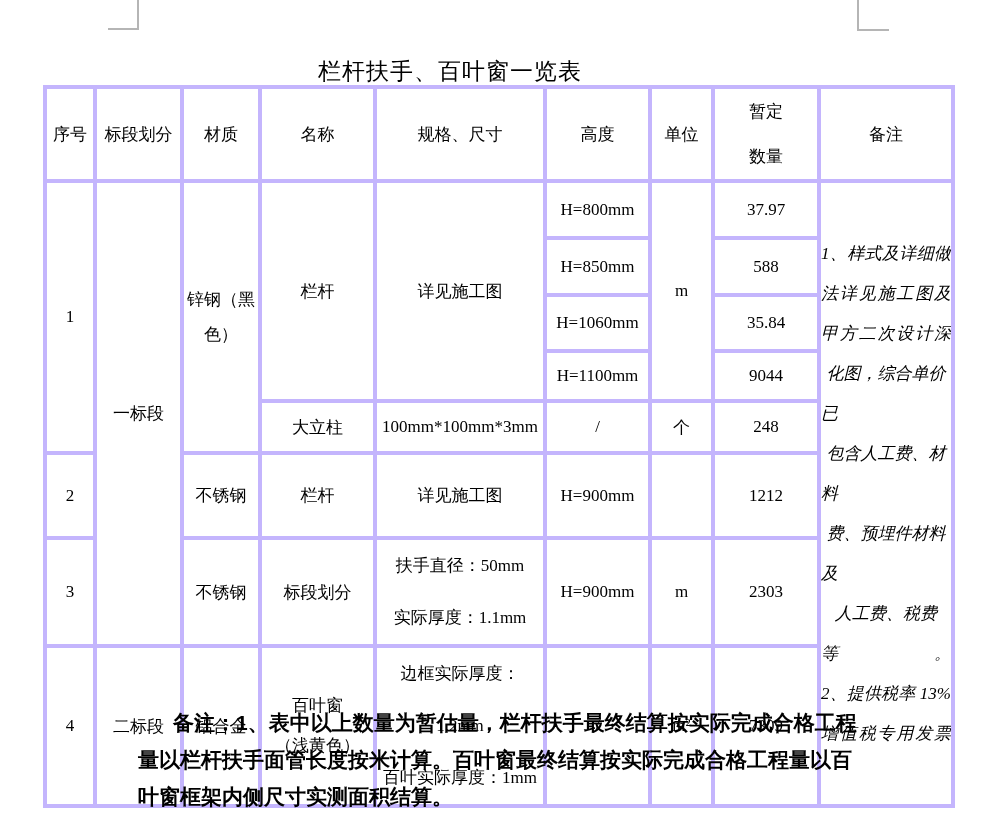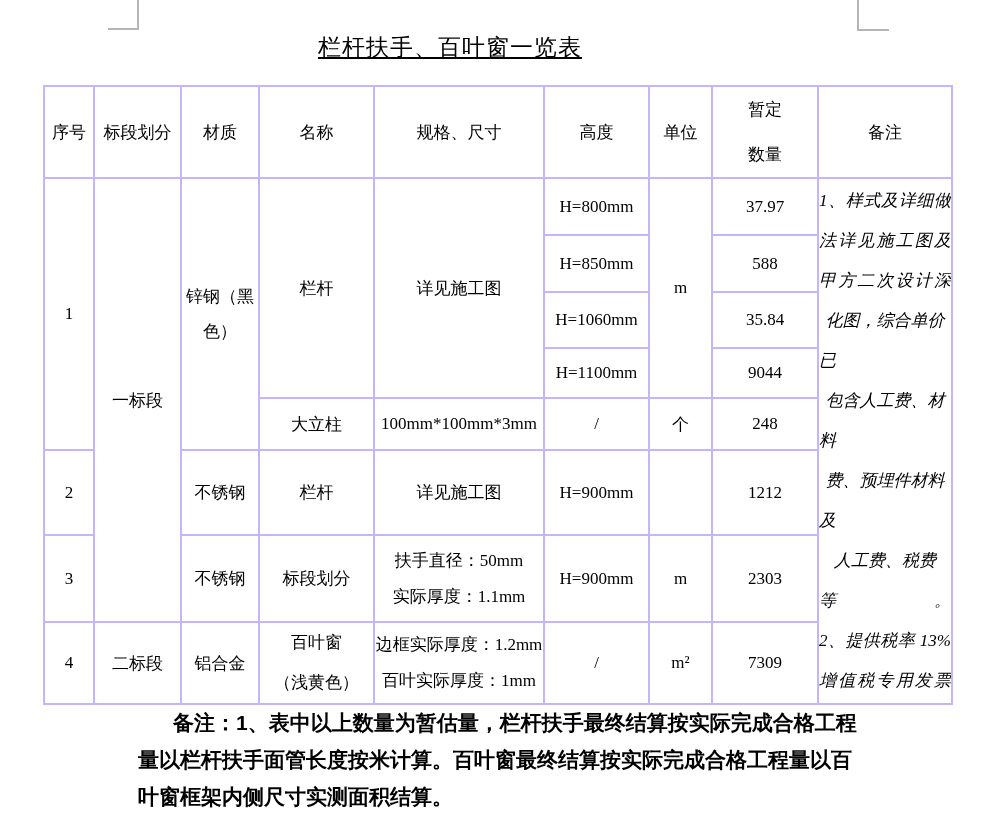--- a/index.html
+++ b/index.html
@@ -6,47 +6,47 @@
   body{
     width:1001px;height:830px;position:relative;background:#ffffff;
     color:#000;font-family:"Liberation Serif","DejaVu Serif",serif;
     overflow:hidden;
   }
   .margin-mark{position:absolute;top:0;}
   .mark-left{left:108px;width:29px;height:28px;border-right:2px solid #b5b5b5;border-bottom:2px solid #b5b5b5;}
   .mark-right{left:857px;width:30px;height:29px;border-left:2px solid #b5b5b5;border-bottom:2px solid #b5b5b5;}
 
   .doc-title{
-    position:absolute;top:32px;left:0;width:900px;
-    text-align:center;font-size:23px;font-weight:400;letter-spacing:1px;text-decoration:underline;
+    position:absolute;top:56px;left:0;width:900px;
+    text-align:center;font-size:23px;font-weight:400;letter-spacing:1px;
   }
 
   table.doc-table{
     position:absolute;left:43px;top:85px;
     border-collapse:collapse;table-layout:fixed;
     border:2px solid #000;
   }
   table.doc-table td{
-    border:2px solid #c4b5fd;
+    border:4px solid #c4b5fd;
     text-align:center;vertical-align:middle;
     font-size:17px;padding:0;overflow:hidden;
   }
   tr.hrow{height:90px}
   tr.r1{height:57px}
   tr.r2{height:57px}
   tr.r3{height:56px}
   tr.r4{height:50px}
   tr.r5{height:52px}
   tr.r6{height:85px}
   tr.r7{height:87px}
   tr.r8{height:81px}
 
   .pre{white-space:pre-line}
   .lh35{line-height:35px}
-  .lh36{line-height:36px}
+  .lh36{line-height:52px}
   .lh40{line-height:40px}
   .lh45{line-height:45px}
   .fs16{font-size:16px}
 
   td.remarks-cell{
     white-space:pre-line;line-height:40px;font-size:16px;
     text-align:justify;text-align-last:justify;
     padding:0 3px;
     font-style:italic;
   }

